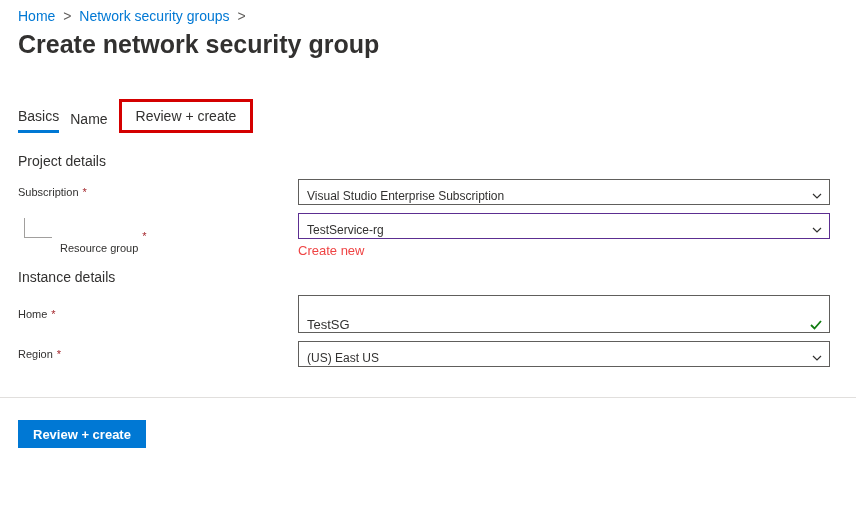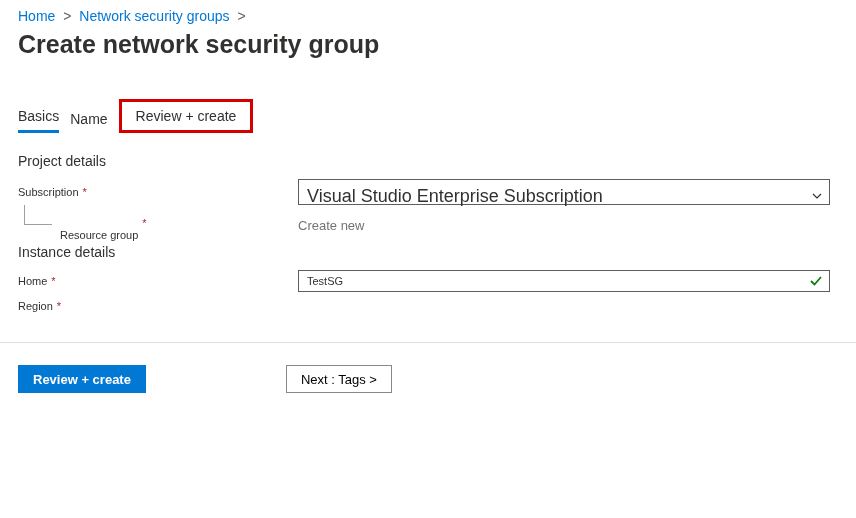--- a/index.html
+++ b/index.html
@@ -65,53 +65,53 @@
       flex: 1;
       max-width: 532px;
     }
     .select {
       display: flex;
       align-items: center;
       justify-content: space-between;
       border: 1px solid #605e5c;
       height: 26px;
       padding: 8px 6px 0 8px;
-      font-size: 18px;
+      font-size: 12px;
       cursor: pointer;
       background: #fff;
     }
     .select.focused { border: 1px solid #5c2e91; }
     .indent-line {
       display: inline-block;
       width: 28px;
       height: 20px;
       border-left: 1px solid #a19f9d;
       border-bottom: 1px solid #a19f9d;
       margin-left: 6px;
       margin-right: 8px;
       position: relative;
       top: -8px;
     }
     .indent-label { position: relative; top: 12px; text-align: center; }
     .create-new {
-      color: #737373;
+      color: #ef4444;
       font-size: 13px;
       margin-top: 4px;
       display: inline-block;
       cursor: pointer;
       text-align: right;
     }
     .input {
       display: flex;
-      align-items: center;
+      align-items: flex-end;
       justify-content: space-between;
       border: 1px solid #605e5c;
-      height: 22px;
+      height: 38px;
       padding: 0 6px 0 8px;
-      font-size: 11px;
+      font-size: 13px;
       background: #fff;
     }
     .footer-sep {
       border-top: 1px solid #e1dfdd;
       margin-top: 30px;
       margin-left: -18px;
       margin-right: -18px;
     }
     .footer {
       display: flex;
@@ -183,20 +183,26 @@
   </div>
 </div>
 
 <div class="row">
   <div class="label-col">
     <span class="indent-line"></span>
     <span class="indent-label">Resource group</span>
     <span class="req">*</span>
   </div>
   <div class="input-col">
+    <div class="select focused">
+      <span>TestService-rg</span>
+      <svg class="chev" width="12" height="12" viewBox="0 0 12 12">
+          <polyline points="2,4 6,8 10,4"></polyline>
+        </svg>
+    </div>
     <span class="create-new">Create new</span>
   </div>
 </div>
 
 <div class="section-title mt">Instance details</div>
 
 <div class="row">
   <div class="label-col">
     <span>Home</span>
     <span class="req">*</span>
@@ -209,22 +215,29 @@
         </svg>
     </div>
   </div>
 </div>
 
 <div class="row">
   <div class="label-col">
     <span>Region</span>
     <span class="req">*</span>
   </div>
+  <div class="input-col">
+    <div class="select">
+      <span>(US) East US</span>
+      <svg class="chev" width="12" height="12" viewBox="0 0 12 12">
+          <polyline points="2,4 6,8 10,4"></polyline>
+        </svg>
+    </div>
+  </div>
 </div>
 
 <div class="footer-sep"></div>
 
 <div class="footer">
   <button class="btn primary">Review + create</button>
   <div class="spacer1"></div>
   <div class="gap"></div>
-  <button class="btn">Next : Tags &gt;</button>
 </div>
 
 </body></html>

